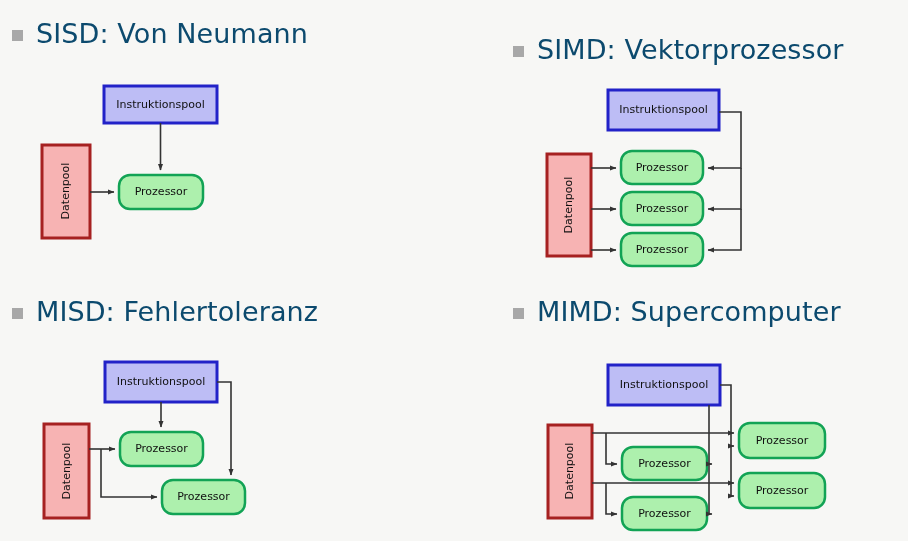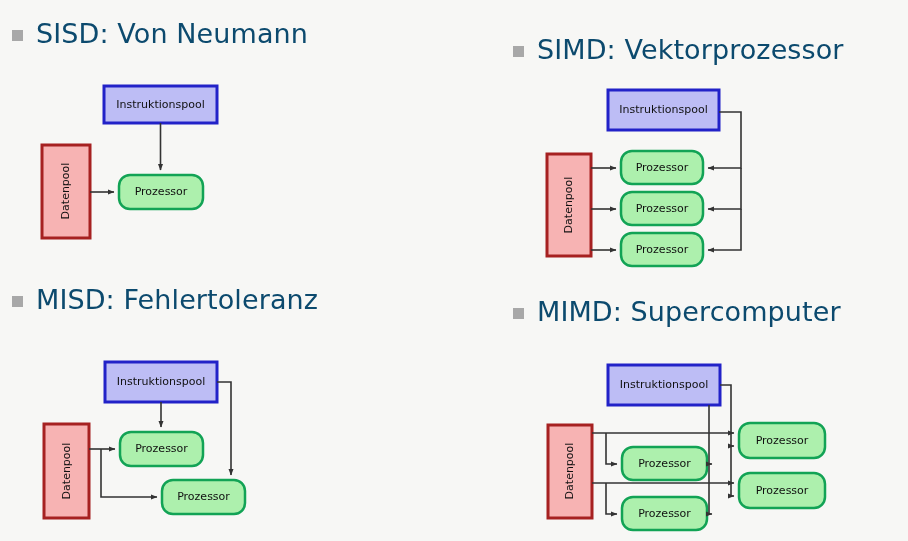--- a/index.html
+++ b/index.html
@@ -110,21 +110,21 @@
 
   <path class="edge" d="M137,168 L162,168" marker-end="url(#ah)"></path>
   <path class="edge" d="M137,209 L162,209" marker-end="url(#ah)"></path>
   <path class="edge" d="M137,250 L162,250" marker-end="url(#ah)"></path>
 
   <path class="edge" d="M265,112 L287,112 L287,168 L254,168" marker-end="url(#ah)"></path>
   <path class="edge" d="M287,168 L287,209 L254,209" marker-end="url(#ah)"></path>
   <path class="edge" d="M287,209 L287,250 L254,250" marker-end="url(#ah)"></path>
 </svg>
 
-<div class="heading" style="left:12px;top:286px;">
+<div class="heading" style="left:12px;top:298px;">
   <span class="bullet"></span>
   <span class="heading-text">MISD: Fehlertoleranz</span>
 </div>
 
 <svg class="diagram" style="left:0px;top:280px;" width="454" height="261">
 
   <g>
     <rect class="instr-rect" x="105" y="82" width="112" height="40"></rect>
     <text class="boxlabel" x="161" y="102">Instruktionspool</text>
   </g>

